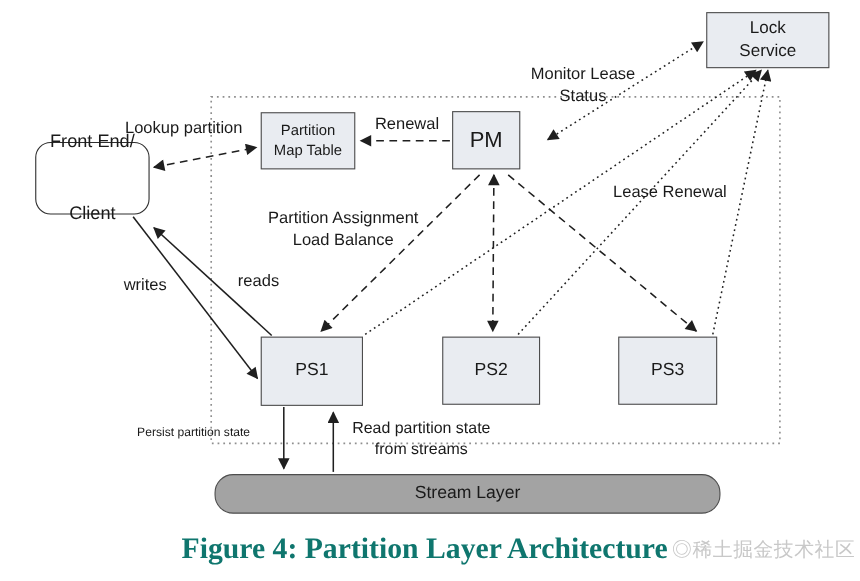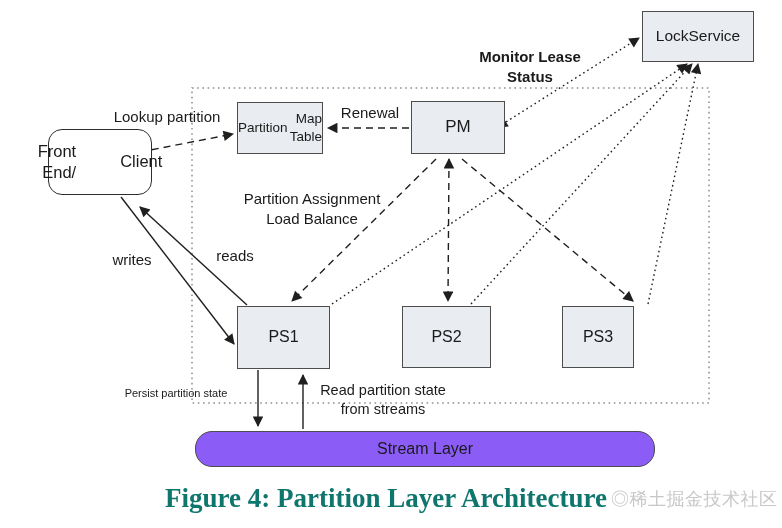--- a/index.html
+++ b/index.html
@@ -1,37 +1,37 @@
 <!DOCTYPE html>
 <html><head>
 <meta charset="utf-8">
 <style>
   html,body{margin:0;padding:0;background:#ffffff;}
   #stage{position:relative;width:782px;height:528px;background:#ffffff;overflow:hidden;
          font-family:"Liberation Sans",sans-serif;color:#1a1a1a;}
   #wires{position:absolute;left:0;top:0;width:782px;height:528px;}
-  .node{position:absolute;display:flex;flex-direction:row;align-items:center;justify-content:center;
-        background:#e9ecf1;border:1.4px solid #4d4d4d;box-sizing:border-box;text-align:right;
+  .node{position:absolute;display:flex;flex-direction:column;align-items:center;justify-content:center;
+        background:#e9ecf1;border:1.4px solid #4d4d4d;box-sizing:border-box;text-align:left;
         line-height:1.3;font-size:16px;}
   .node .ln{display:block;}
-  #front-end{left:48px;top:129px;width:104px;height:66px;border-radius:14px;background:#ffffff;
+  #front-end{left:32px;top:129px;width:104px;height:66px;border-radius:14px;background:#ffffff;
              border:1.6px solid #2e2e2e;font-size:16.5px;gap:44px;}
   #pmt{left:237px;top:102px;width:86px;height:52px;font-size:13.5px;}
-  #pm{left:411px;top:101px;width:94px;height:53px;font-size:17px;}
+  #pm{left:411px;top:101px;width:62px;height:53px;font-size:20px;}
   #lock{left:642px;top:11px;width:112px;height:51px;font-size:15.5px;}
   #ps1{left:237px;top:306px;width:93px;height:63px;}
   #ps2{left:402px;top:306px;width:89px;height:62px;}
-  #ps3{left:562px;top:306px;width:72px;height:62px;}
-  #stream{left:195px;top:431px;width:460px;height:36px;border-radius:17px;background:#8b5cf6;
+  #ps3{left:562px;top:306px;width:90px;height:62px;}
+  #stream{left:195px;top:431px;width:460px;height:36px;border-radius:17px;background:#a3a3a3;
           border:1.4px solid #4d4d4d;}
   .lbl{position:absolute;text-align:center;font-size:15px;line-height:1.32;white-space:nowrap;}
   .lbl .ln{display:block;}
   #lbl-lookup{left:100px;top:107px;width:134px;}
   #lbl-update{left:340px;top:103px;width:60px;}
-  #lbl-monitor{left:468px;top:47px;width:124px;font-weight:bold;}
+  #lbl-monitor{left:468px;top:58px;width:124px;}
   #lbl-lease{left:543px;top:165px;width:132px;}
   #lbl-assign{left:224px;top:189px;width:176px;}
   #lbl-writes{left:104px;top:250px;width:56px;}
   #lbl-reads{left:208px;top:246px;width:54px;}
   #lbl-persist{left:96px;top:386px;width:160px;font-size:11px;}
   #lbl-readstate{left:306px;top:381px;width:154px;font-size:14.5px;}
   #lbl-playerlbl{left:568px;top:377px;width:132px;font-weight:700;font-size:16.5px;}
   #caption{position:absolute;left:0;top:483px;width:772px;text-align:center;
            font-family:"Liberation Serif",serif;font-weight:700;font-size:27px;color:#0f766e;}
   #watermark{position:absolute;left:611px;top:487px;font-size:18px;color:#c8c8c8;
@@ -100,20 +100,21 @@
   <div class="node" id="stream">
     <span class="ln">Stream Layer</span>
   </div>
 
   <div class="lbl" id="lbl-lookup">Lookup partition</div>
   <div class="lbl" id="lbl-update">Renewal</div>
   <div class="lbl" id="lbl-monitor">
     <span class="ln">Monitor Lease</span>
     <span class="ln">Status</span>
   </div>
+  <div class="lbl" id="lbl-lease">Lease Renewal</div>
   <div class="lbl" id="lbl-assign">
     <span class="ln">Partition Assignment</span>
     <span class="ln">Load Balance</span>
   </div>
   <div class="lbl" id="lbl-writes">writes</div>
   <div class="lbl" id="lbl-reads">reads</div>
   <div class="lbl" id="lbl-persist">Persist partition state</div>
   <div class="lbl" id="lbl-readstate">
     <span class="ln">Read partition state</span>
     <span class="ln">from streams</span>

